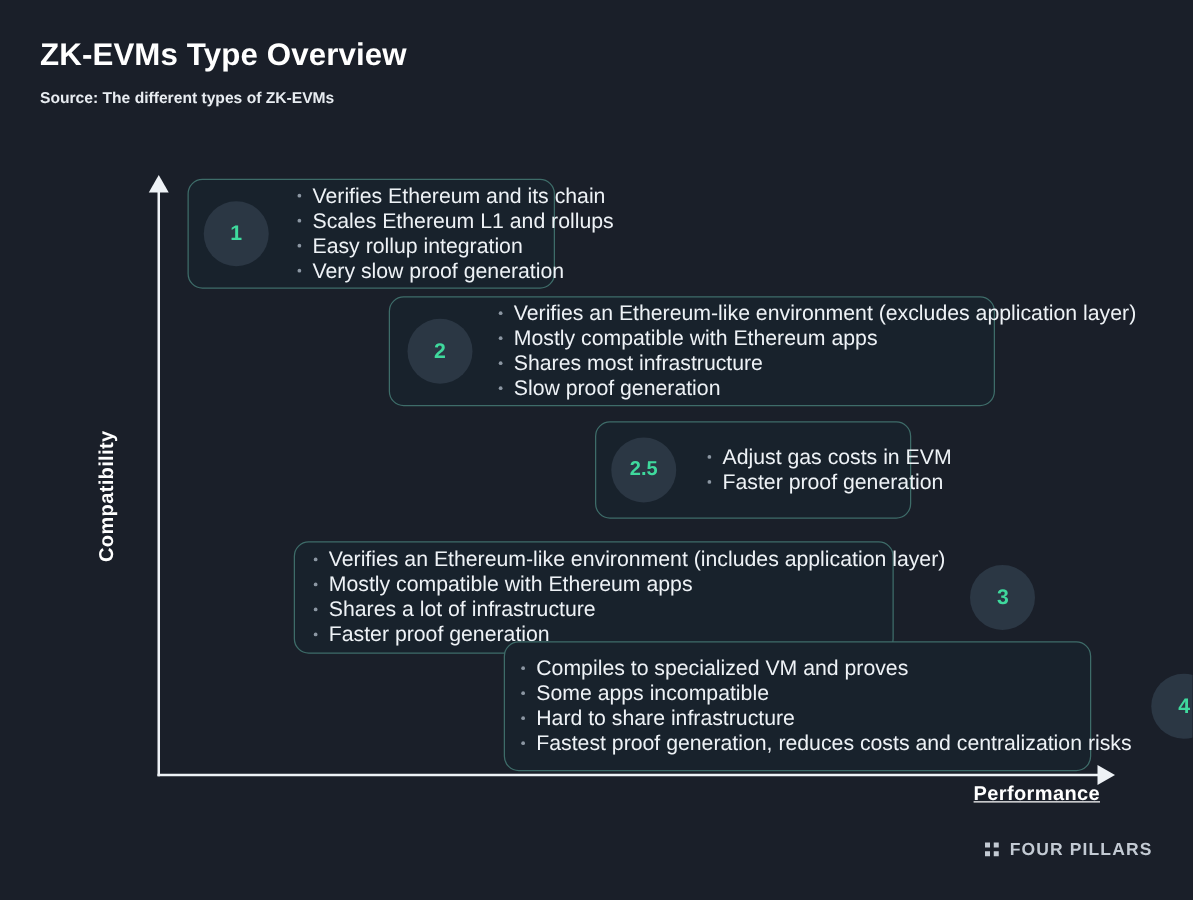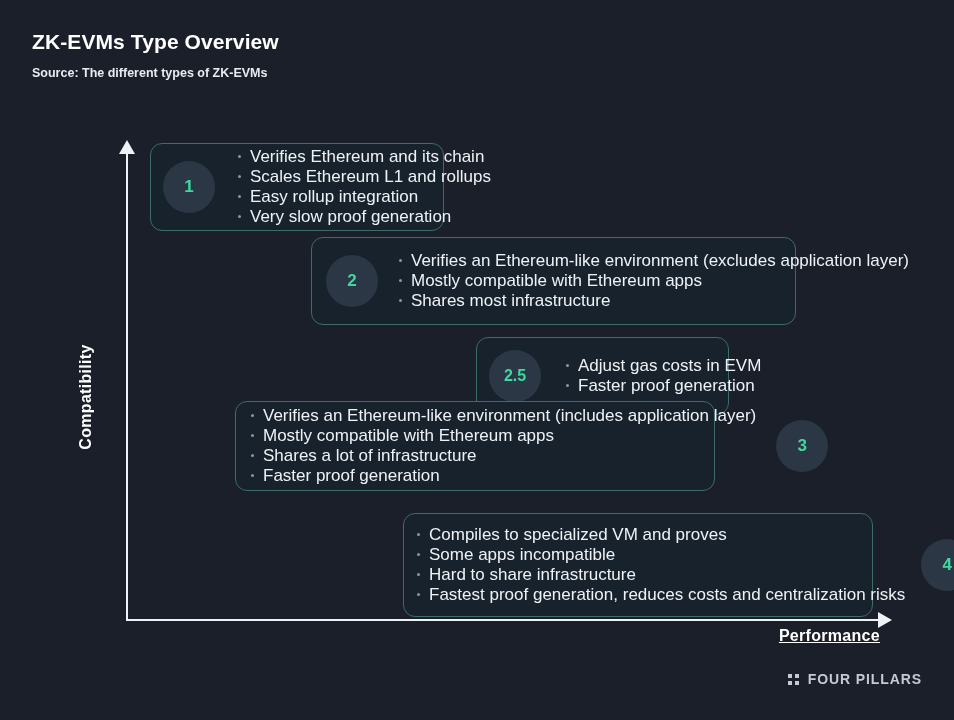--- a/index.html
+++ b/index.html
@@ -19,21 +19,21 @@
     inset: 0;
   }
 
   
   .header {
     position: absolute;
     left: 32px;
     top: 30px;
   }
   .title {
-    font-size: 21px;
+    font-size: 25px;
     font-weight: bold;
     color: #ffffff;
     letter-spacing: 0.1px;
   }
   .subtitle {
     margin-top: 12px;
     font-size: 12.5px;
     font-weight: bold;
     color: #e8ecf1;
   }
@@ -153,21 +153,21 @@
   
   #box-1 { left: 150px;  top: 143px; width: 294px; height: 88px; padding: 0 16px 0 12px; }
   #box-1 .badge { margin-right: 22px; }
 
   #box-2 { left: 311px;  top: 237px; width: 485px; height: 88px; padding: 0 14px 0 14px; }
   #box-2 .badge { margin-right: 20px; }
 
   #box-25 { left: 476px; top: 337px; width: 253px; height: 78px; padding: 0 14px 0 12px; }
   #box-25 .badge { margin-right: 24px; }
 
-  #box-3 { left: 235px;  top: 401px; width: 480px; height: 90px; padding: 0 12px 0 14px; }
+  #box-3 { left: 235px;  top: 433px; width: 480px; height: 90px; padding: 0 12px 0 14px; }
   #box-3 .badge { margin-left: 20px; }
 
   #box-4 { left: 403px;  top: 513px; width: 470px; height: 104px; padding: 0 14px 0 12px; }
   #box-4 .badge { margin-left: 16px; }
 
   .spacer { flex: 1 1 auto; }
 
   
   .brand {
     position: absolute;
@@ -223,20 +223,21 @@
       <li>Very slow proof generation</li>
     </ul>
   </div>
 
   <div class="type-box" id="box-2">
     <div class="badge">2</div>
     <ul class="bullets">
       <li>Verifies an Ethereum-like environment (excludes application layer)</li>
       <li>Mostly compatible with Ethereum apps</li>
       <li>Shares most infrastructure</li>
+      <li>Slow proof generation</li>
     </ul>
   </div>
 
   <div class="type-box" id="box-25">
     <div class="badge small-num">2.5</div>
     <ul class="bullets">
       <li>Adjust gas costs in EVM</li>
       <li>Faster proof generation</li>
     </ul>
   </div>

